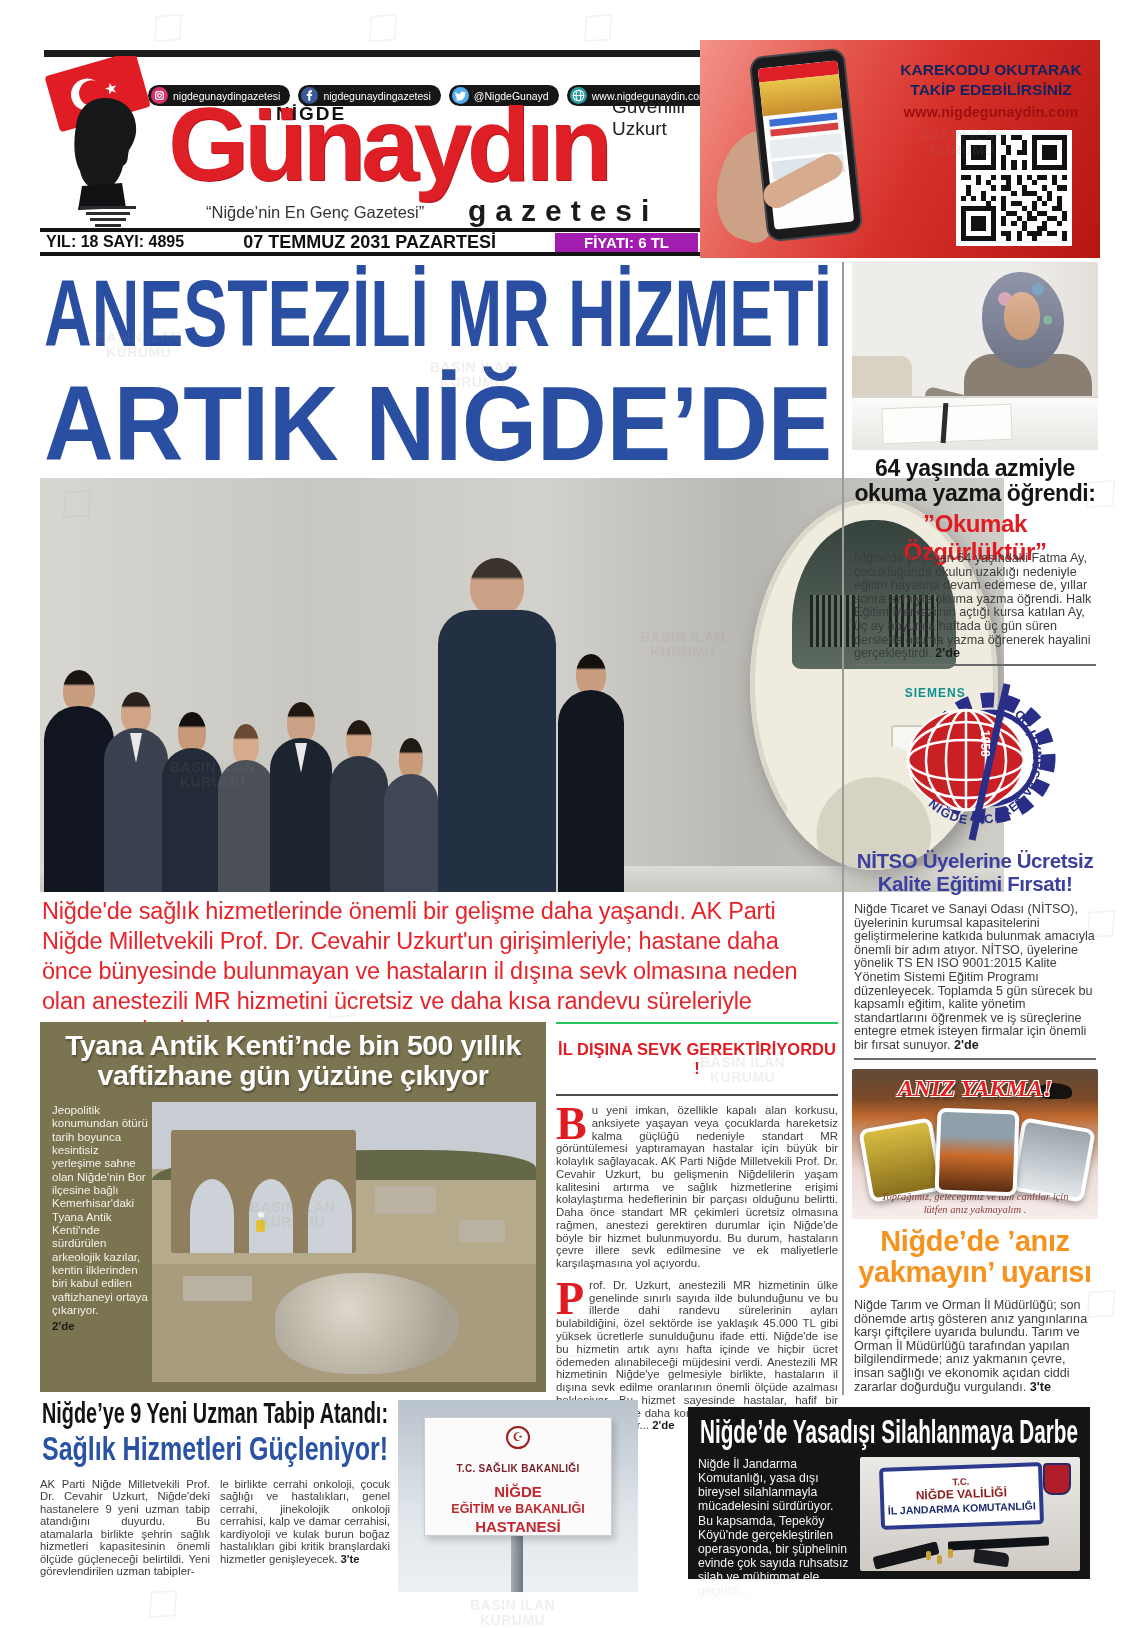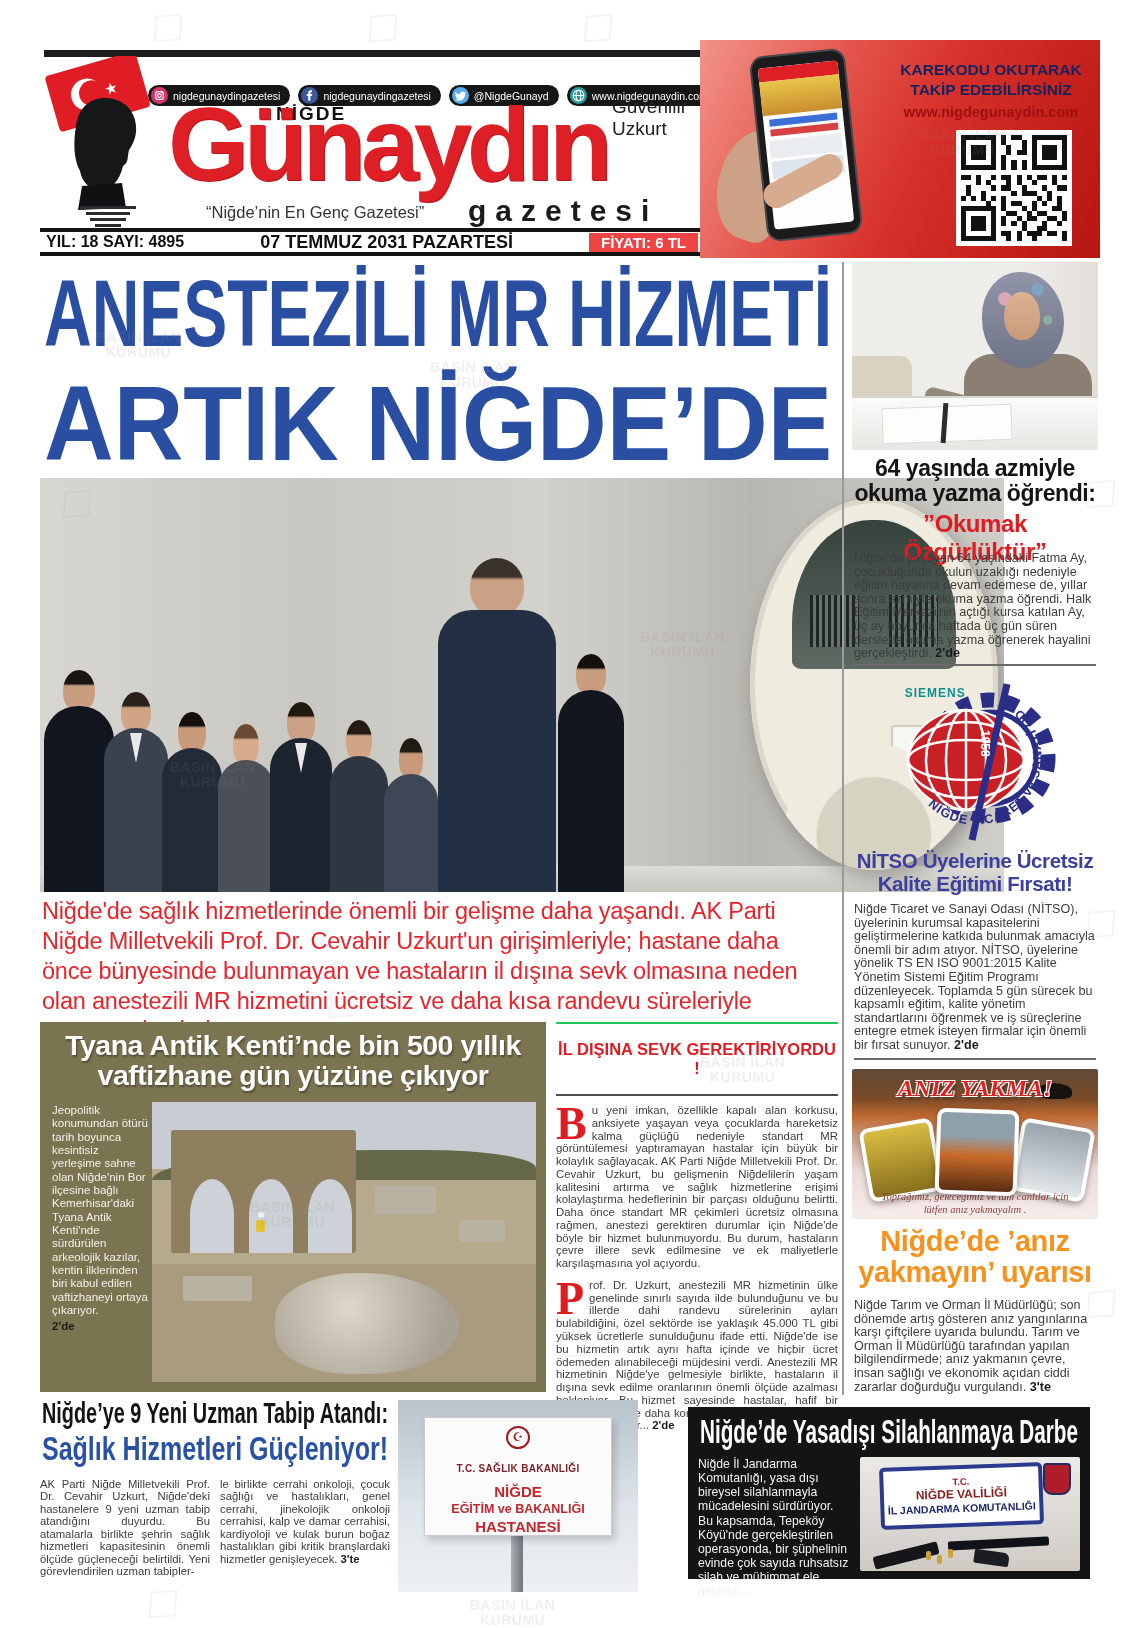--- a/index.html
+++ b/index.html
@@ -22,21 +22,21 @@
   #masthead-title{left:168px;top:92px;font-size:104px;font-weight:bold;letter-spacing:-5px;
                   color:#df1f26;line-height:1;text-shadow:1px 1px 0 #b8161c;}
   #masthead-sub{left:468px;top:194px;font-size:30px;font-weight:bold;letter-spacing:9px;color:#1b1b1b;}
   #masthead-tagline{left:612px;top:96px;width:88px;font-size:19px;color:#222;line-height:1.15;}
   #masthead-slogan{left:206px;top:203px;font-size:16.5px;color:#333;}
   #dateline{left:40px;top:228px;width:660px;height:28px;border-top:4px solid #141414;
             border-bottom:4px solid #141414;display:flex;align-items:center;
             justify-content:space-between;box-sizing:border-box;padding:0 2px 0 6px;}
   #dateline .dl{font-weight:bold;font-size:16px;color:#101010;}
   #dateline .dl-date{font-size:18px;}
-  #dateline .dl-price{background:#ef4444;color:#fff;padding:1px 12px;font-size:15px;}
+  #dateline .dl-price{background:#a21caf;color:#fff;padding:1px 29px;font-size:15px;}
   
   #qrad{left:700px;top:40px;width:400px;height:218px;overflow:hidden;
         background:linear-gradient(115deg,#f2948a 0%,#e4564d 30%,#d6302a 55%,#b61511 100%);}
   .phone{position:absolute;left:58px;top:12px;width:92px;height:182px;background:#1b1b1d;
          border:2px solid #47474c;border-radius:14px;transform:rotate(-6deg);}
   .phone .scr{position:absolute;left:6px;top:10px;right:6px;bottom:10px;background:#fdfdfd;border-radius:4px;overflow:hidden;}
   .phone .scr i{display:block;}
   .hand{position:absolute;left:18px;top:90px;width:70px;height:110px;background:#cda186;
         border-radius:50% 40% 30% 60%;transform:rotate(18deg);}
   .thumb{position:absolute;left:60px;top:128px;width:86px;height:26px;background:#d6ab8e;

